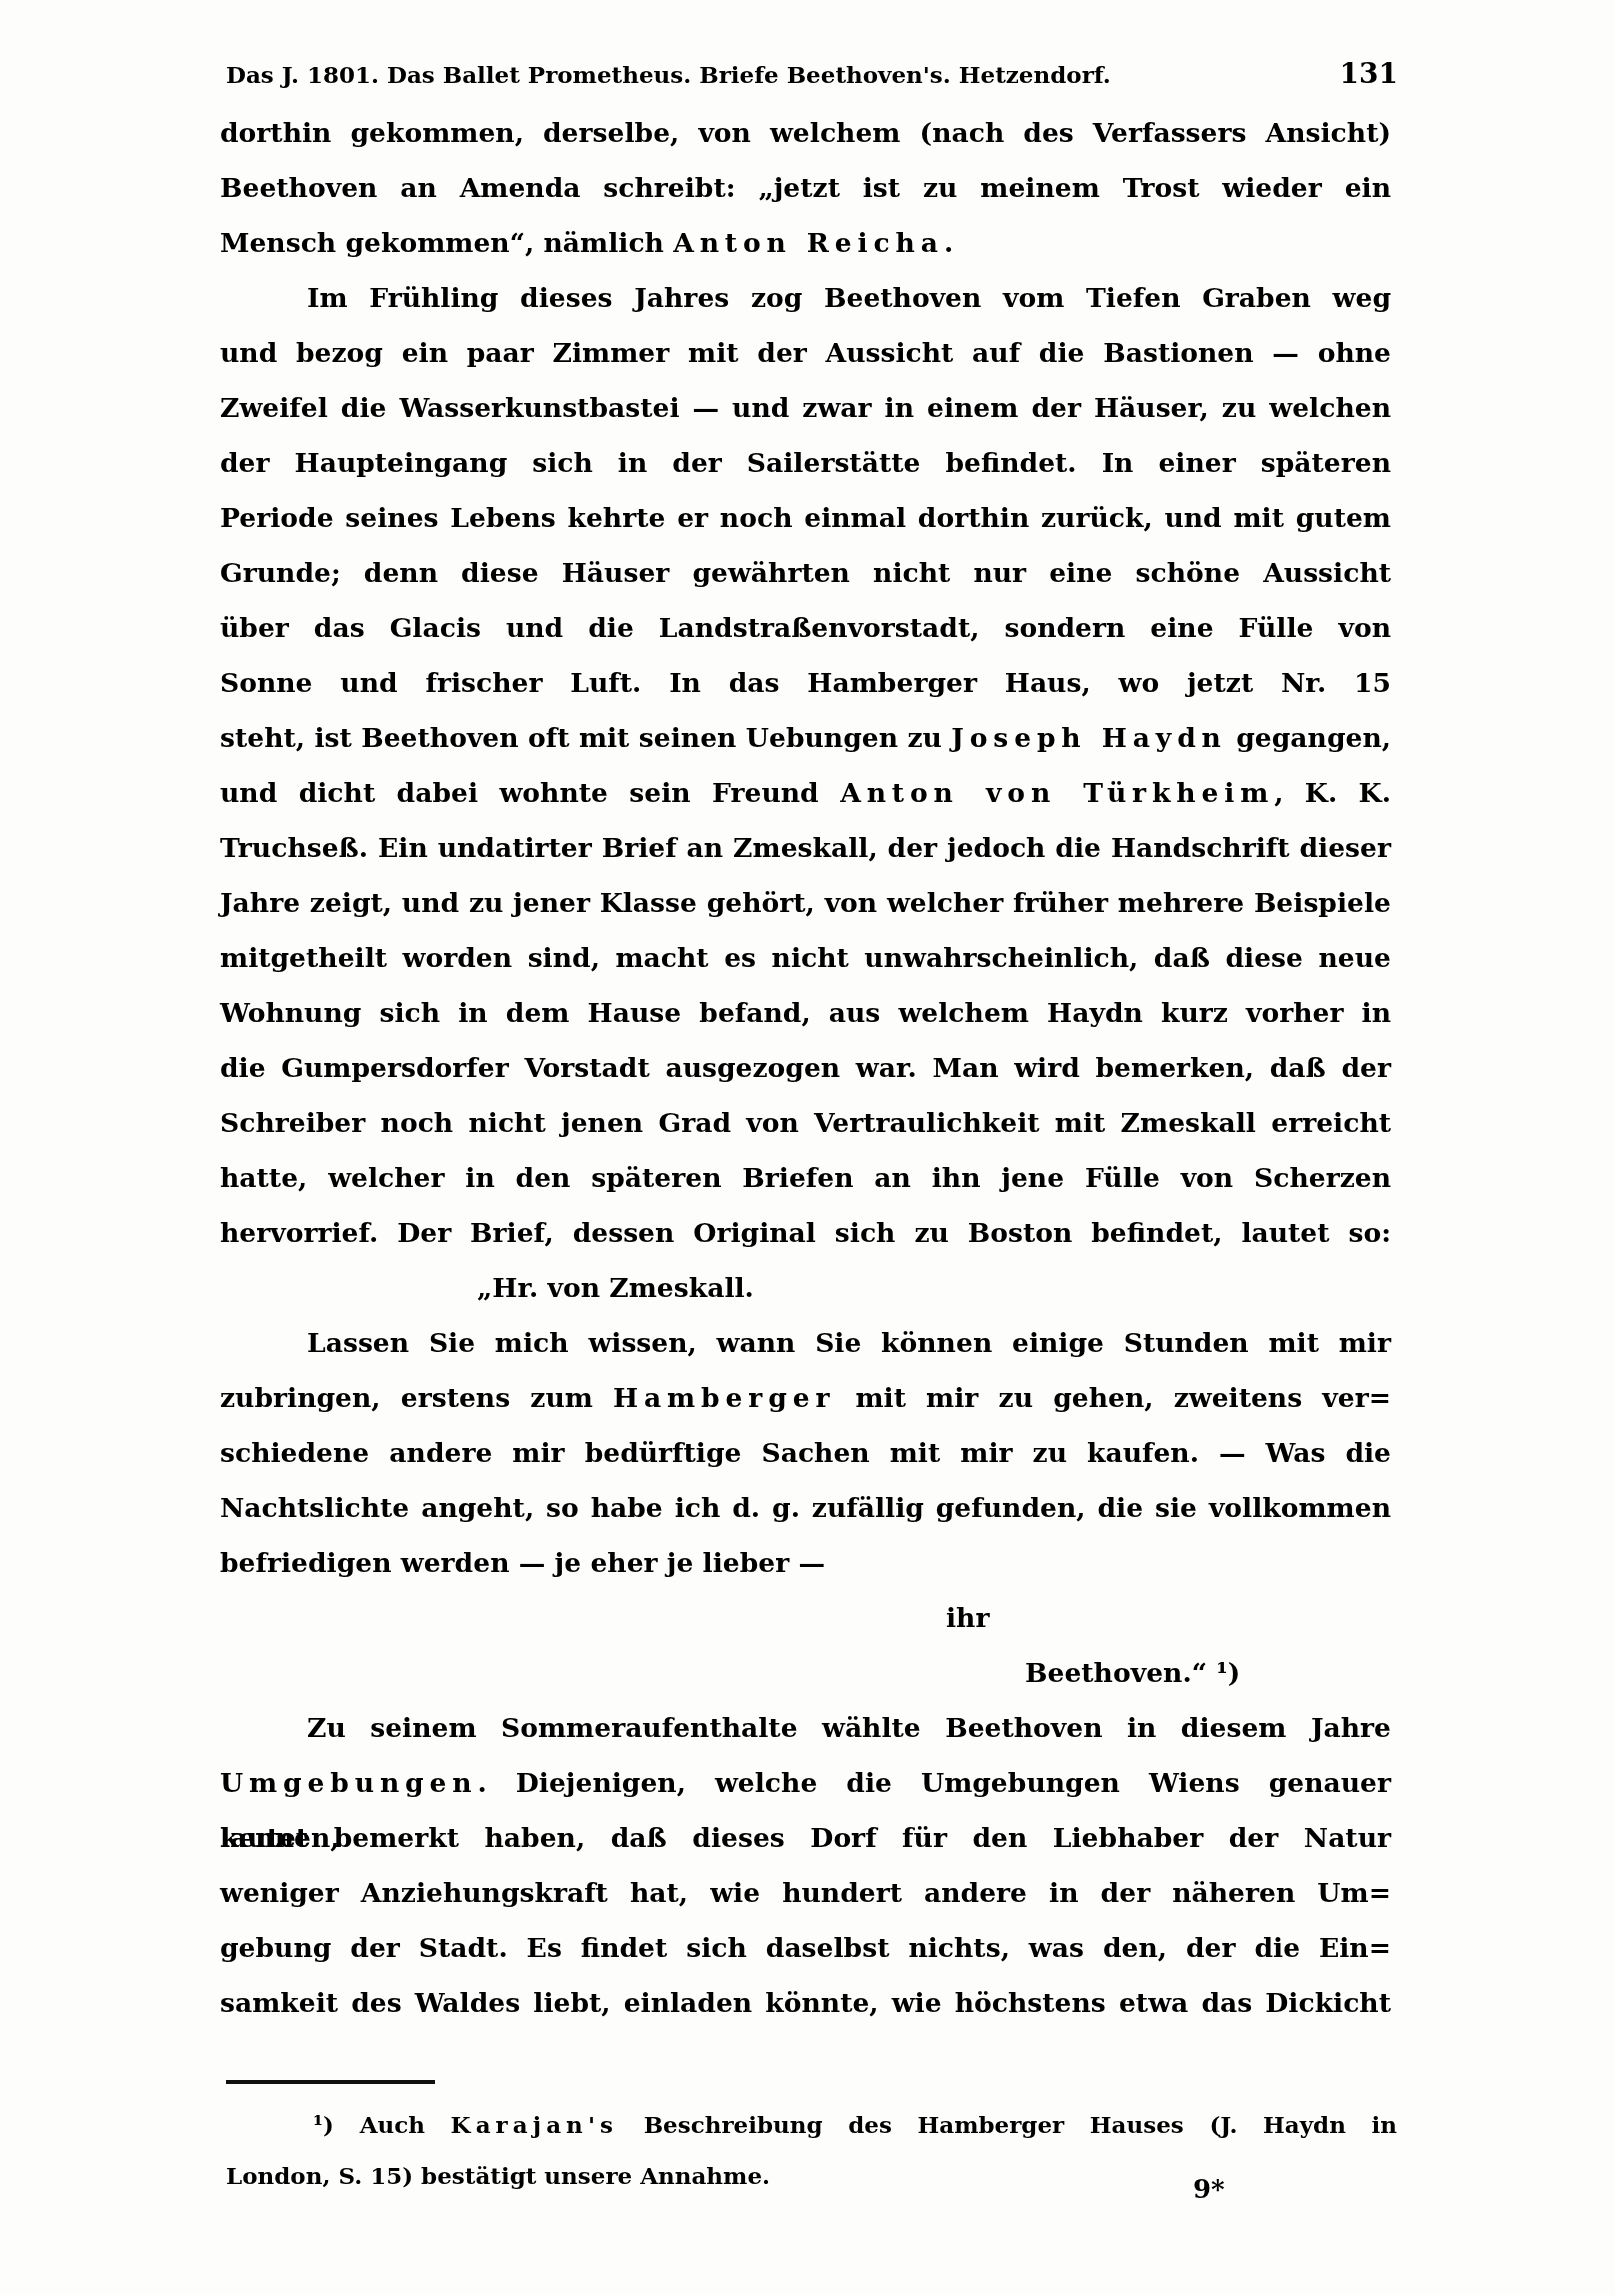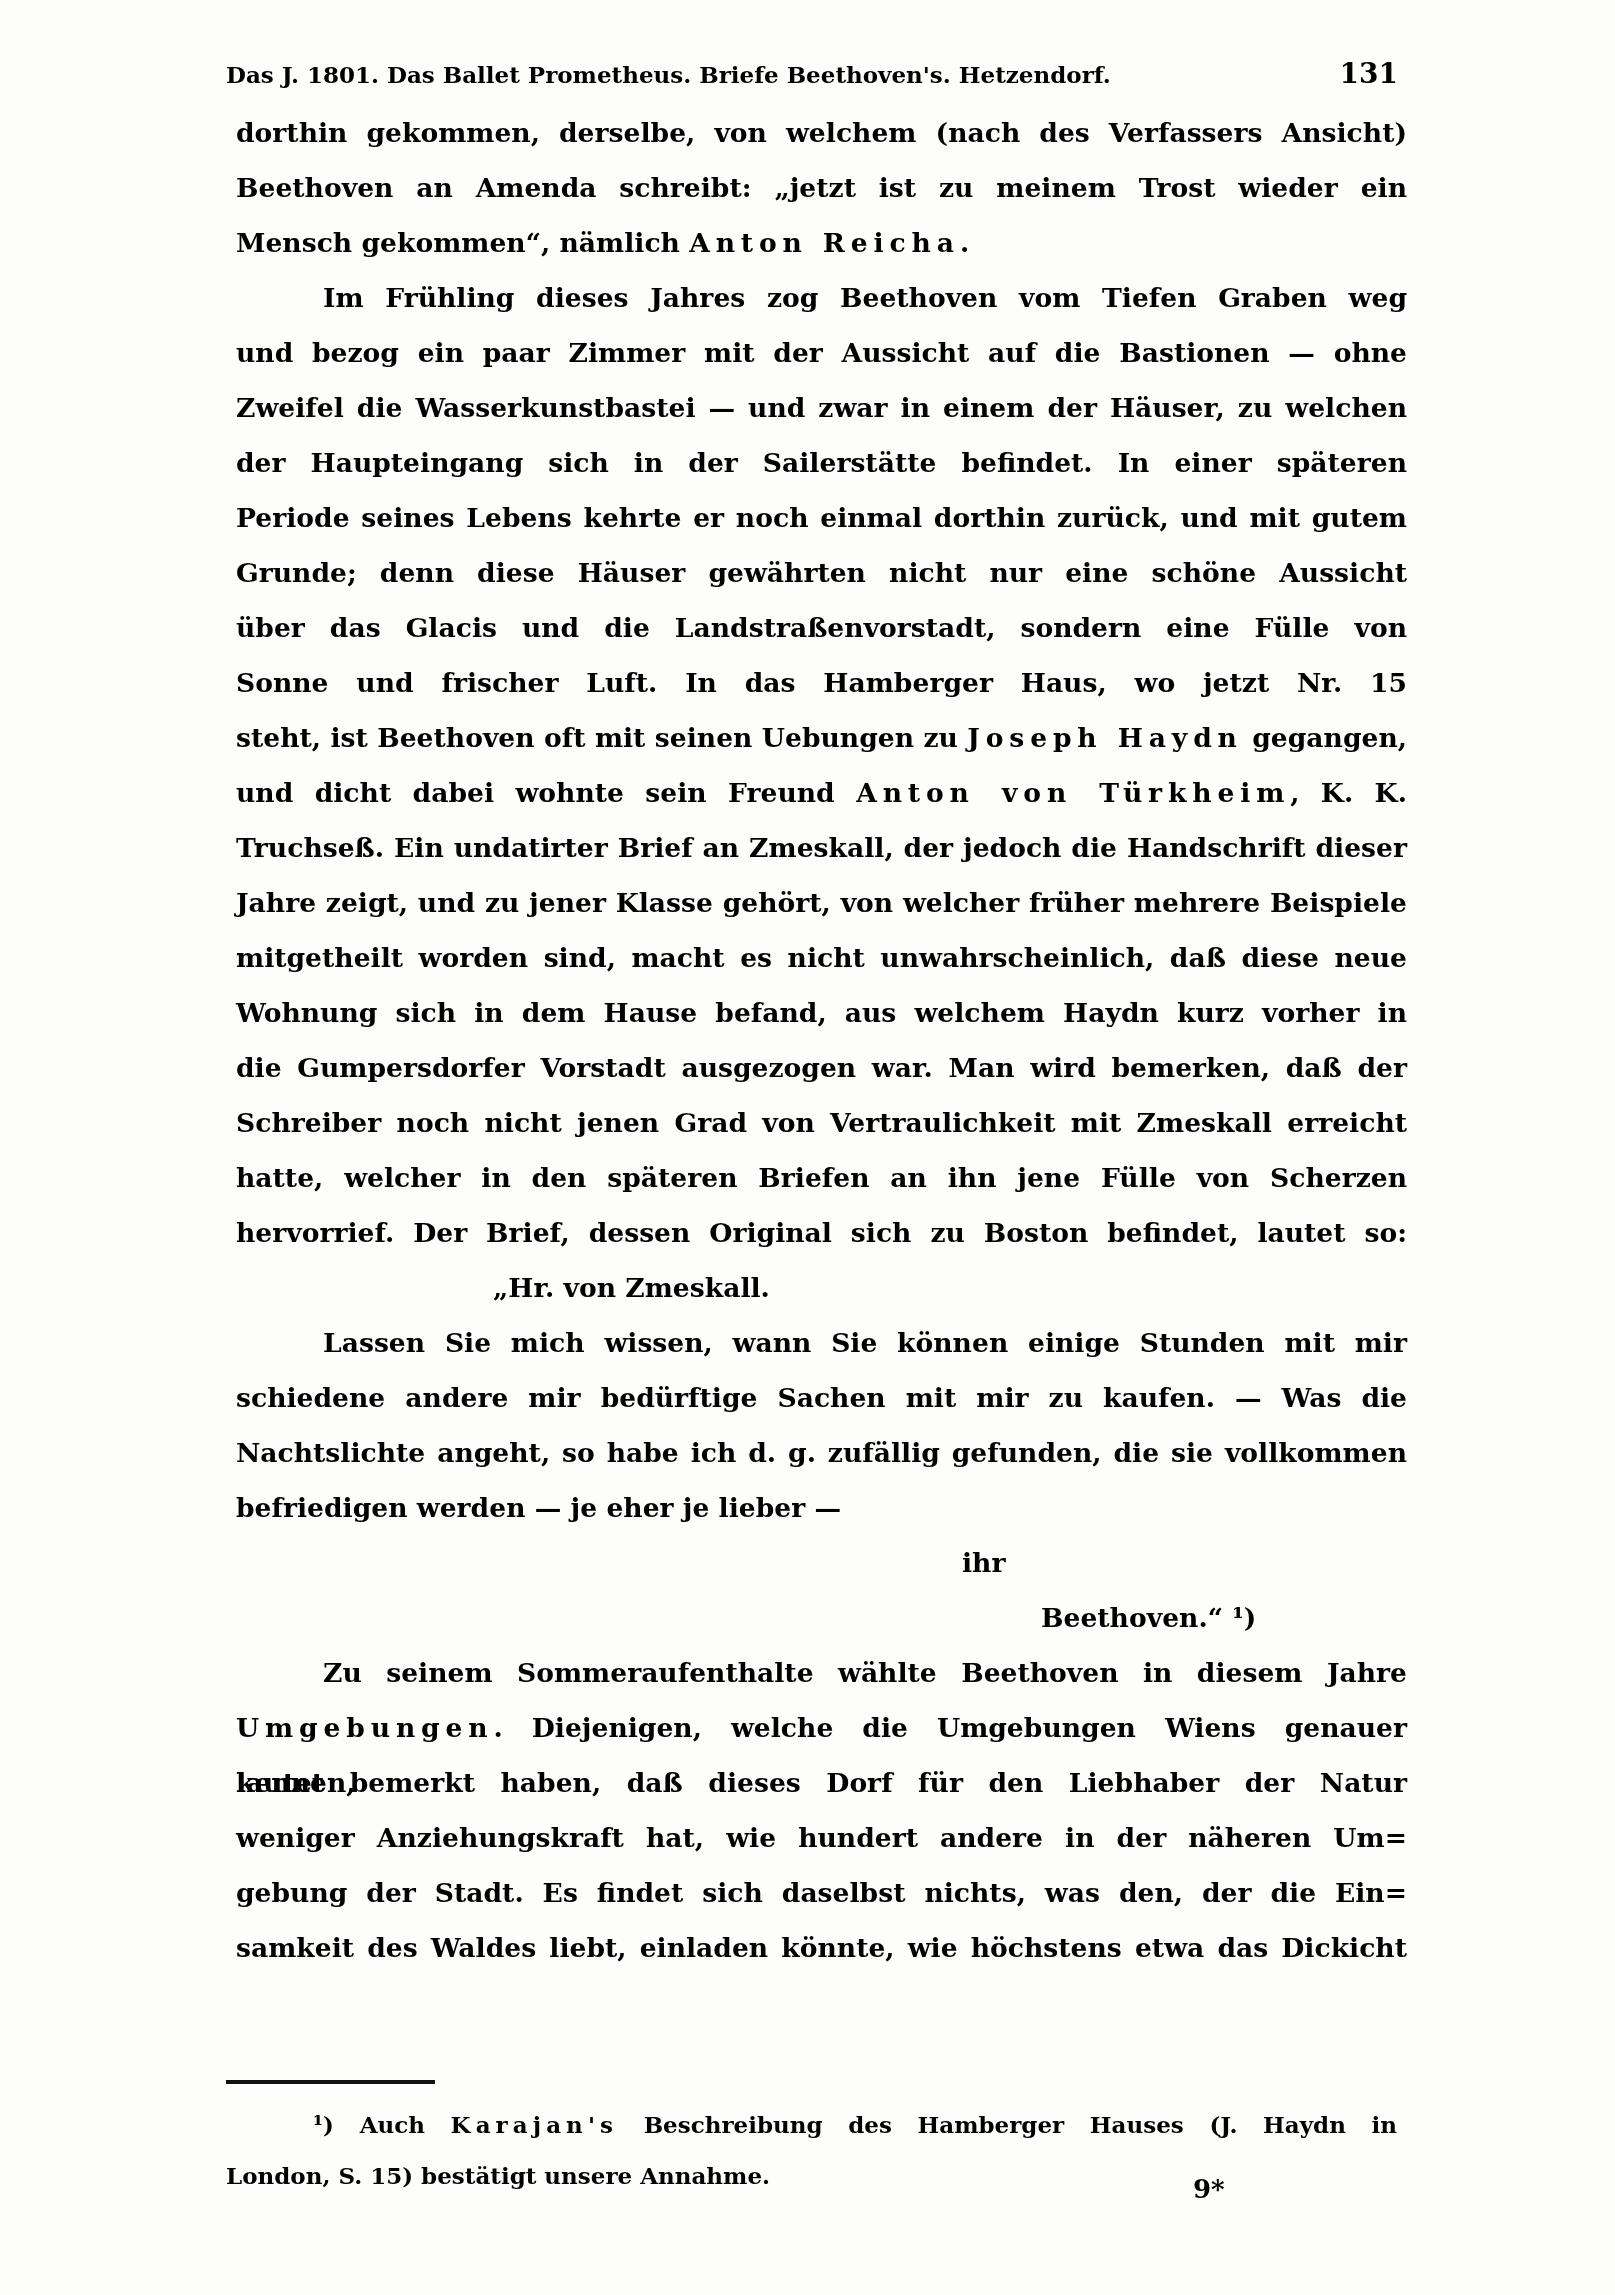--- a/index.html
+++ b/index.html
@@ -23,21 +23,21 @@
     line-height: 37px;
     font-size: 23px;
     display: flex;
     justify-content: space-between;
     align-items: baseline;
   }
   .running-header .pagenum { font-size: 28px; }
   
   .textblock {
     position: absolute;
-    left: 236px;
+    left: 220px;
     width: 1171px;
     top: 105px;
     font-size: 26.6px;
   }
   .line {
     height: 55px;
     line-height: 55px;
     white-space: normal;
   }
   .j    { text-align: justify; text-align-last: justify; }
@@ -96,20 +96,21 @@
       <div class="line j"><span>Truchseß. Ein undatirter Brief an Zmeskall, der jedoch die Handschrift dieser</span></div>
       <div class="line j"><span>Jahre zeigt, und zu jener Klasse gehört, von welcher früher mehrere Beispiele</span></div>
       <div class="line j"><span>mitgetheilt worden sind, macht es nicht unwahrscheinlich, daß diese neue</span></div>
       <div class="line j"><span>Wohnung sich in dem Hause befand, aus welchem Haydn kurz vorher in</span></div>
       <div class="line j"><span>die Gumpersdorfer Vorstadt ausgezogen war. Man wird bemerken, daß der</span></div>
       <div class="line j"><span>Schreiber noch nicht jenen Grad von Vertraulichkeit mit Zmeskall erreicht</span></div>
       <div class="line j"><span>hatte, welcher in den späteren Briefen an ihn jene Fülle von Scherzen</span></div>
       <div class="line j"><span>hervorrief. Der Brief, dessen Original sich zu Boston befindet, lautet so:</span></div>
       <div class="line sal"><span>„Hr. von Zmeskall.</span></div>
       <div class="line j ind"><span>Lassen Sie mich wissen, wann Sie können einige Stunden mit mir</span></div>
+      <div class="line j"><span>zubringen, erstens zum </span><span class="sp">Hamberger</span><span> mit mir zu gehen, zweitens ver=</span></div>
       <div class="line j"><span>schiedene andere mir bedürftige Sachen mit mir zu kaufen. — Was die</span></div>
       <div class="line j"><span>Nachtslichte angeht, so habe ich d. g. zufällig gefunden, die sie vollkommen</span></div>
       <div class="line "><span>befriedigen werden — je eher je lieber —</span></div>
       <div class="line ihr"><span>ihr</span></div>
       <div class="line sig2"><span>Beethoven.“ ¹)</span></div>
       <div class="line j ind"><span>Zu seinem Sommeraufenthalte wählte Beethoven in diesem Jahre</span></div>
       <div class="line j"><span class="sp">Umgebungen</span><span>. Diejenigen, welche die Umgebungen Wiens genauer kennen,</span></div>
       <div class="line j"><span>lautet bemerkt haben, daß dieses Dorf für den Liebhaber der Natur</span></div>
       <div class="line j"><span>weniger Anziehungskraft hat, wie hundert andere in der näheren Um=</span></div>
       <div class="line j"><span>gebung der Stadt. Es findet sich daselbst nichts, was den, der die Ein=</span></div>

